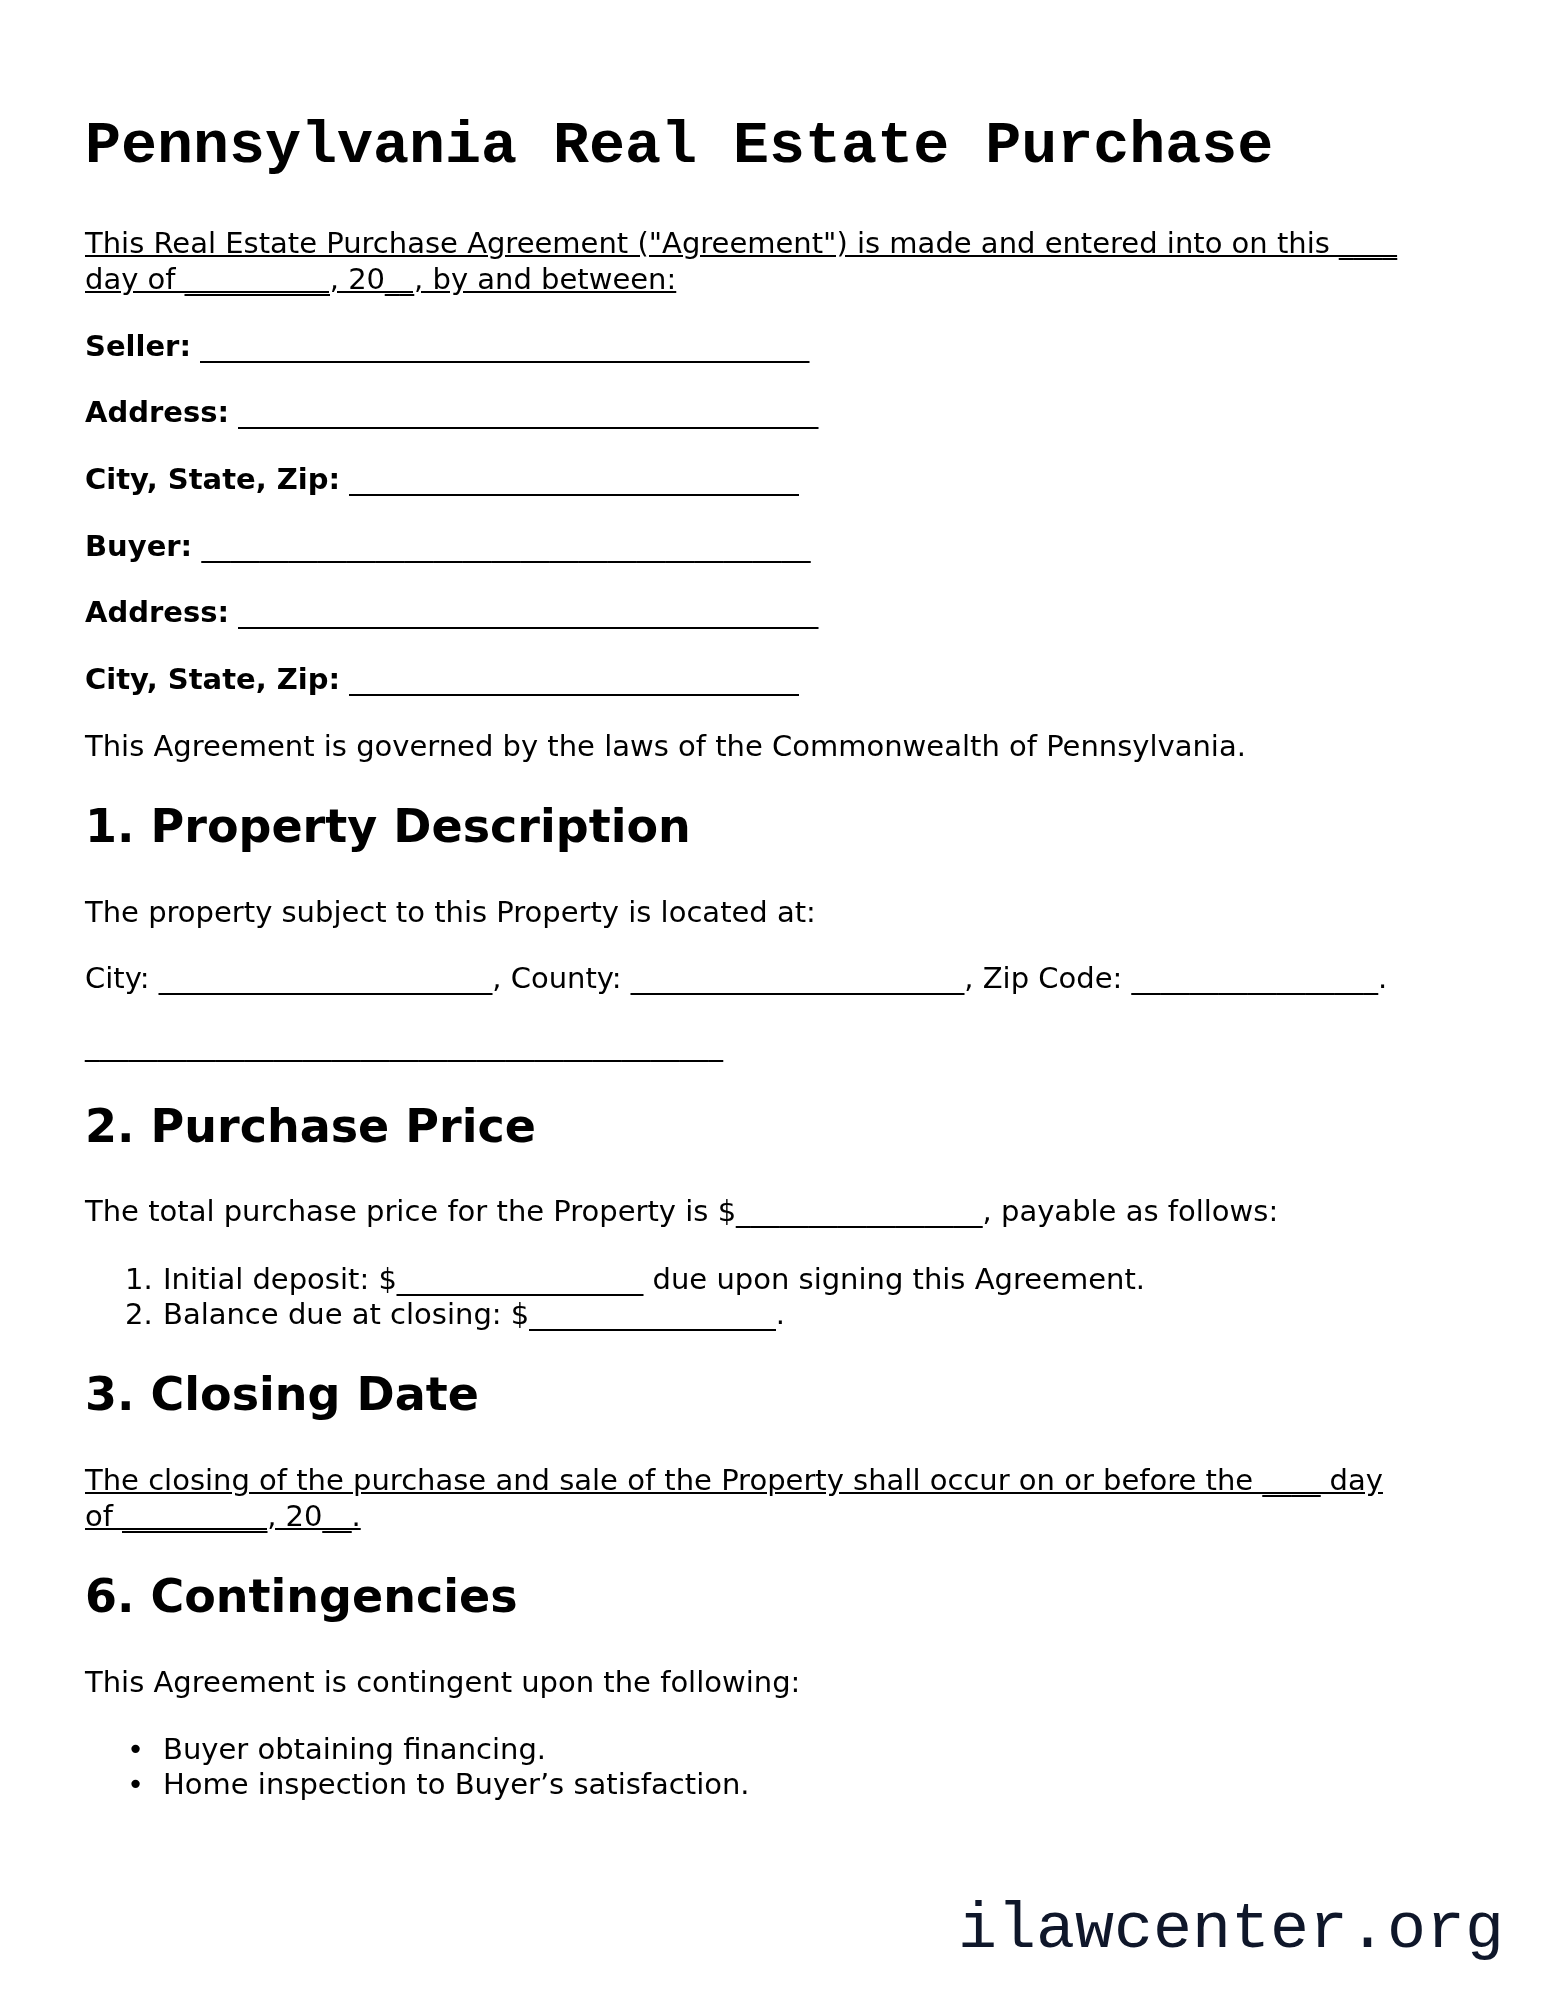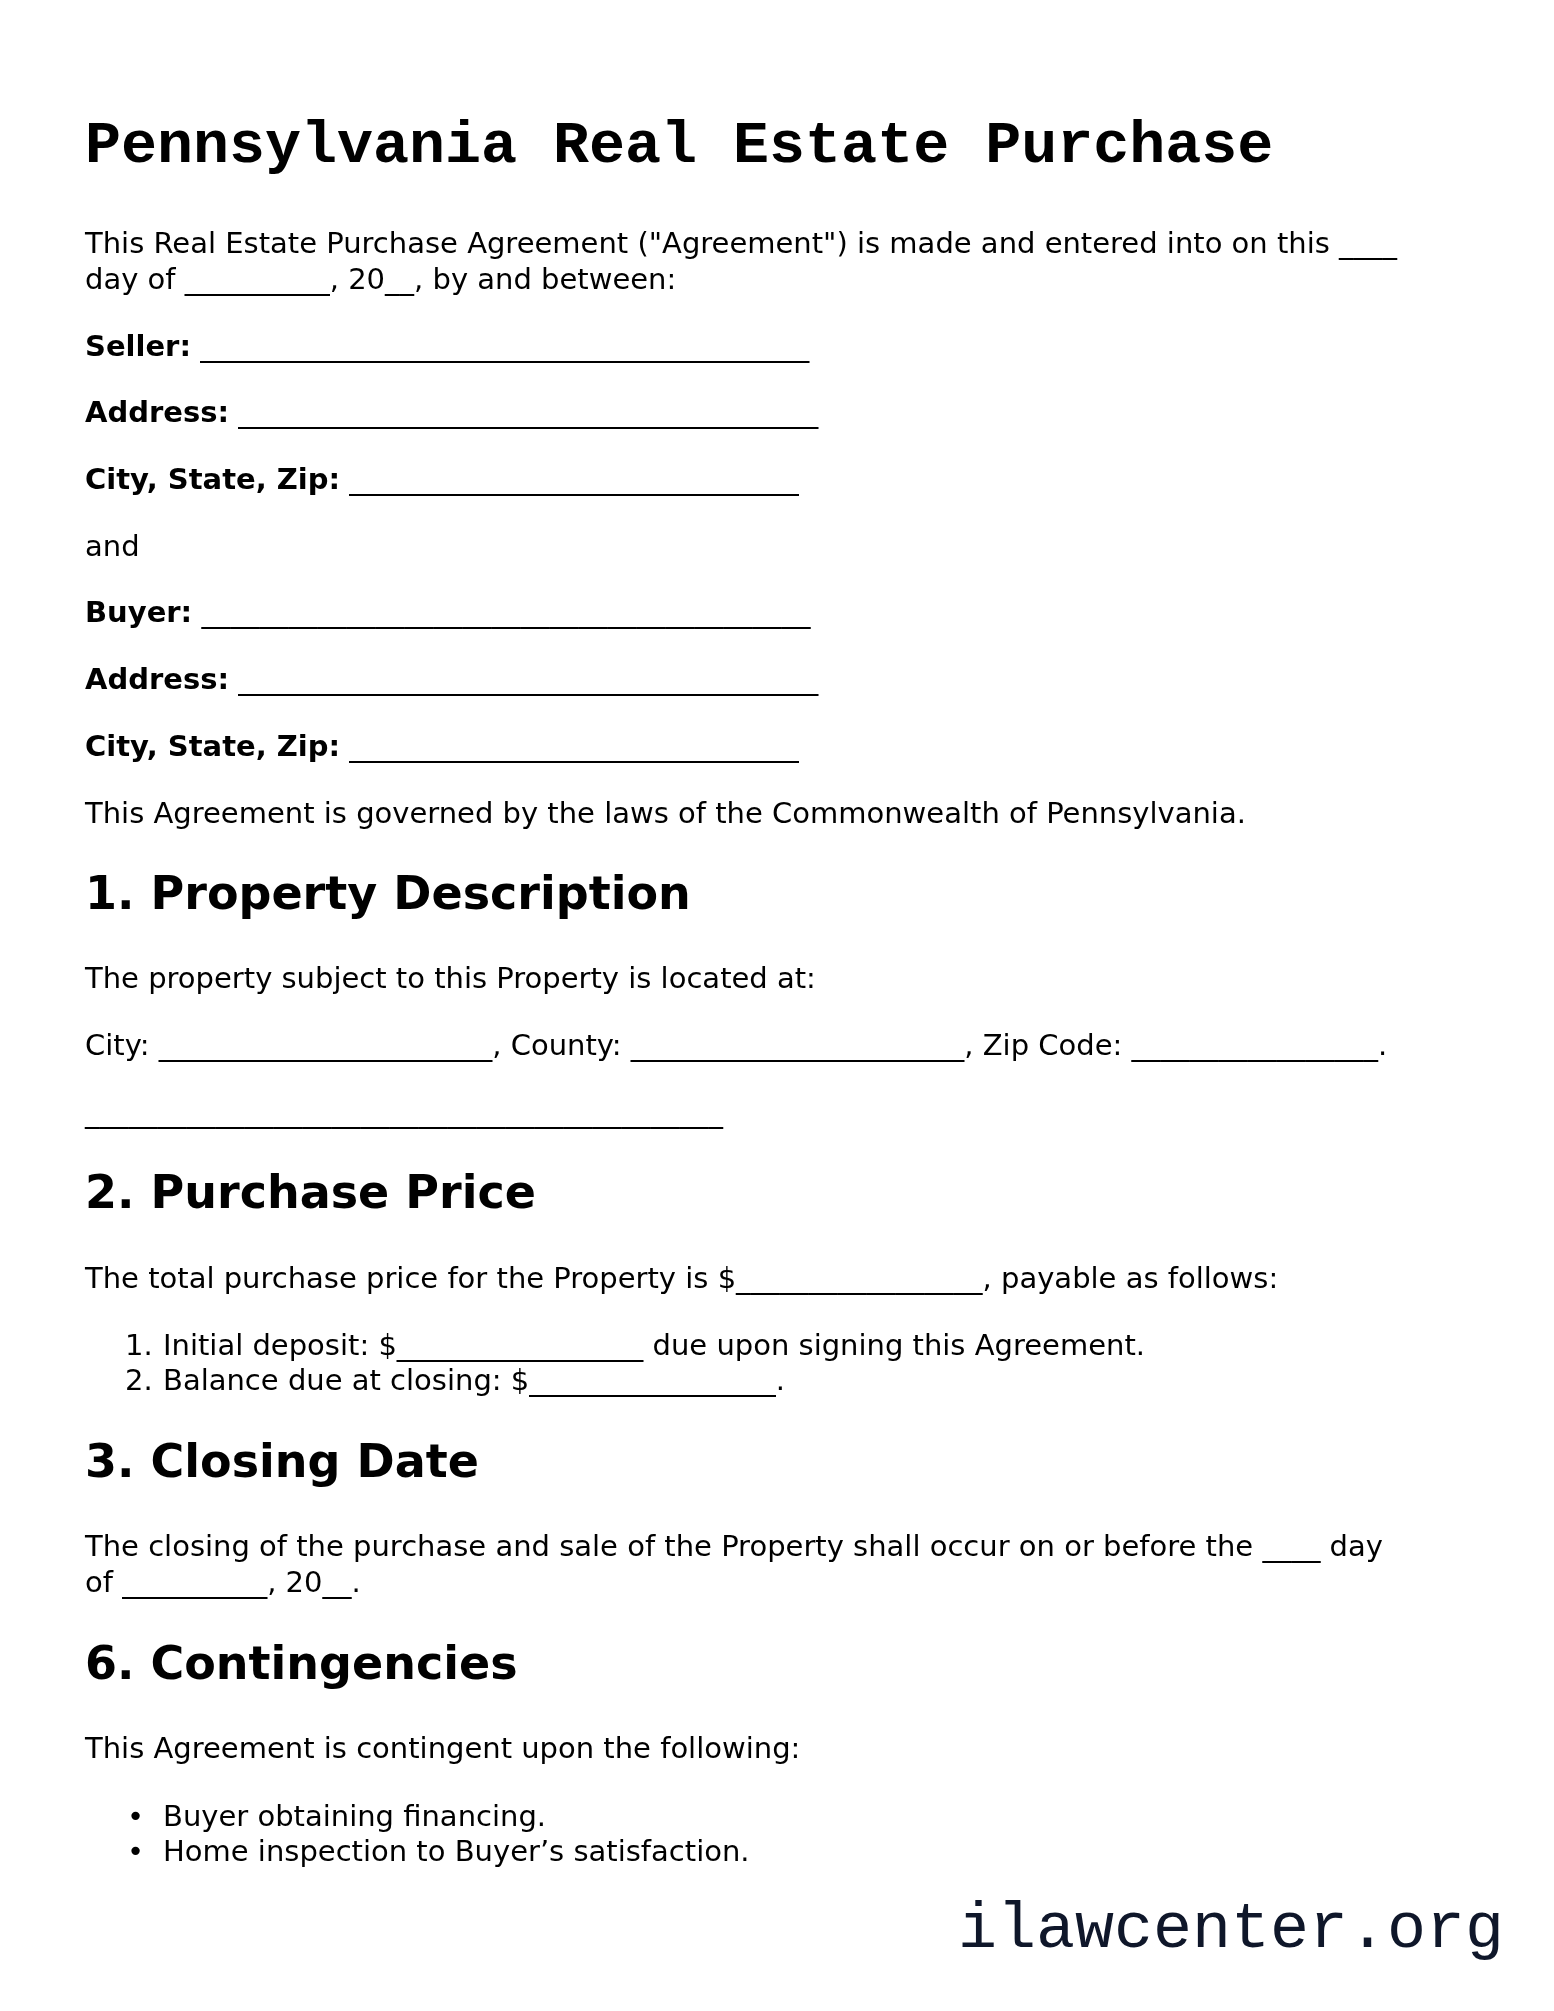--- a/index.html
+++ b/index.html
@@ -9,21 +9,21 @@
   }
   .page { position: absolute; left: 85px; top: 110px; width: 1384px; }
   .title {
     font-weight: bold; font-size: 60px; line-height: 73px;
     margin: 0 0 42px 0; width: 1000px;
   }
   .title span { display: block; white-space: nowrap; font-family: Liberation Mono, monospace; }
   p, .line {
     font-size: 29px; line-height: 36px; margin: 0 0 30.7px 0; white-space: nowrap;
   }
-  .multi span { display: block; }
+  .multi span { display: block; text-decoration: underline; }
   .lbl { font-weight: bold; }
   h2 {
     font-size: 46px; line-height: 55px; font-weight: bold;
     margin: 35.6px 0 39.4px 0; white-space: nowrap;
   }
   ol, ul { margin: 32.5px 0 0 0; padding: 0; list-style: none; }
   li { font-size: 29px; line-height: 35px; position: relative; padding-left: 78px; white-space: nowrap; }
   li .num { position: absolute; left: 40px; top: 0; }
   li .dot { position: absolute; left: 42px; top: 0; font-size: 29px; }
   .watermark {
@@ -52,21 +52,20 @@
   </p>
   <p>
     <span class="lbl">Address:</span>
     <span>________________________________________</span>
   </p>
   <p>
     <span class="lbl">City, State, Zip:</span>
     <span>_______________________________</span>
   </p>
 
-  <p>and</p>
 
   <p>
     <span class="lbl">Buyer:</span>
     <span>__________________________________________</span>
   </p>
   <p>
     <span class="lbl">Address:</span>
     <span>________________________________________</span>
   </p>
   <p>

